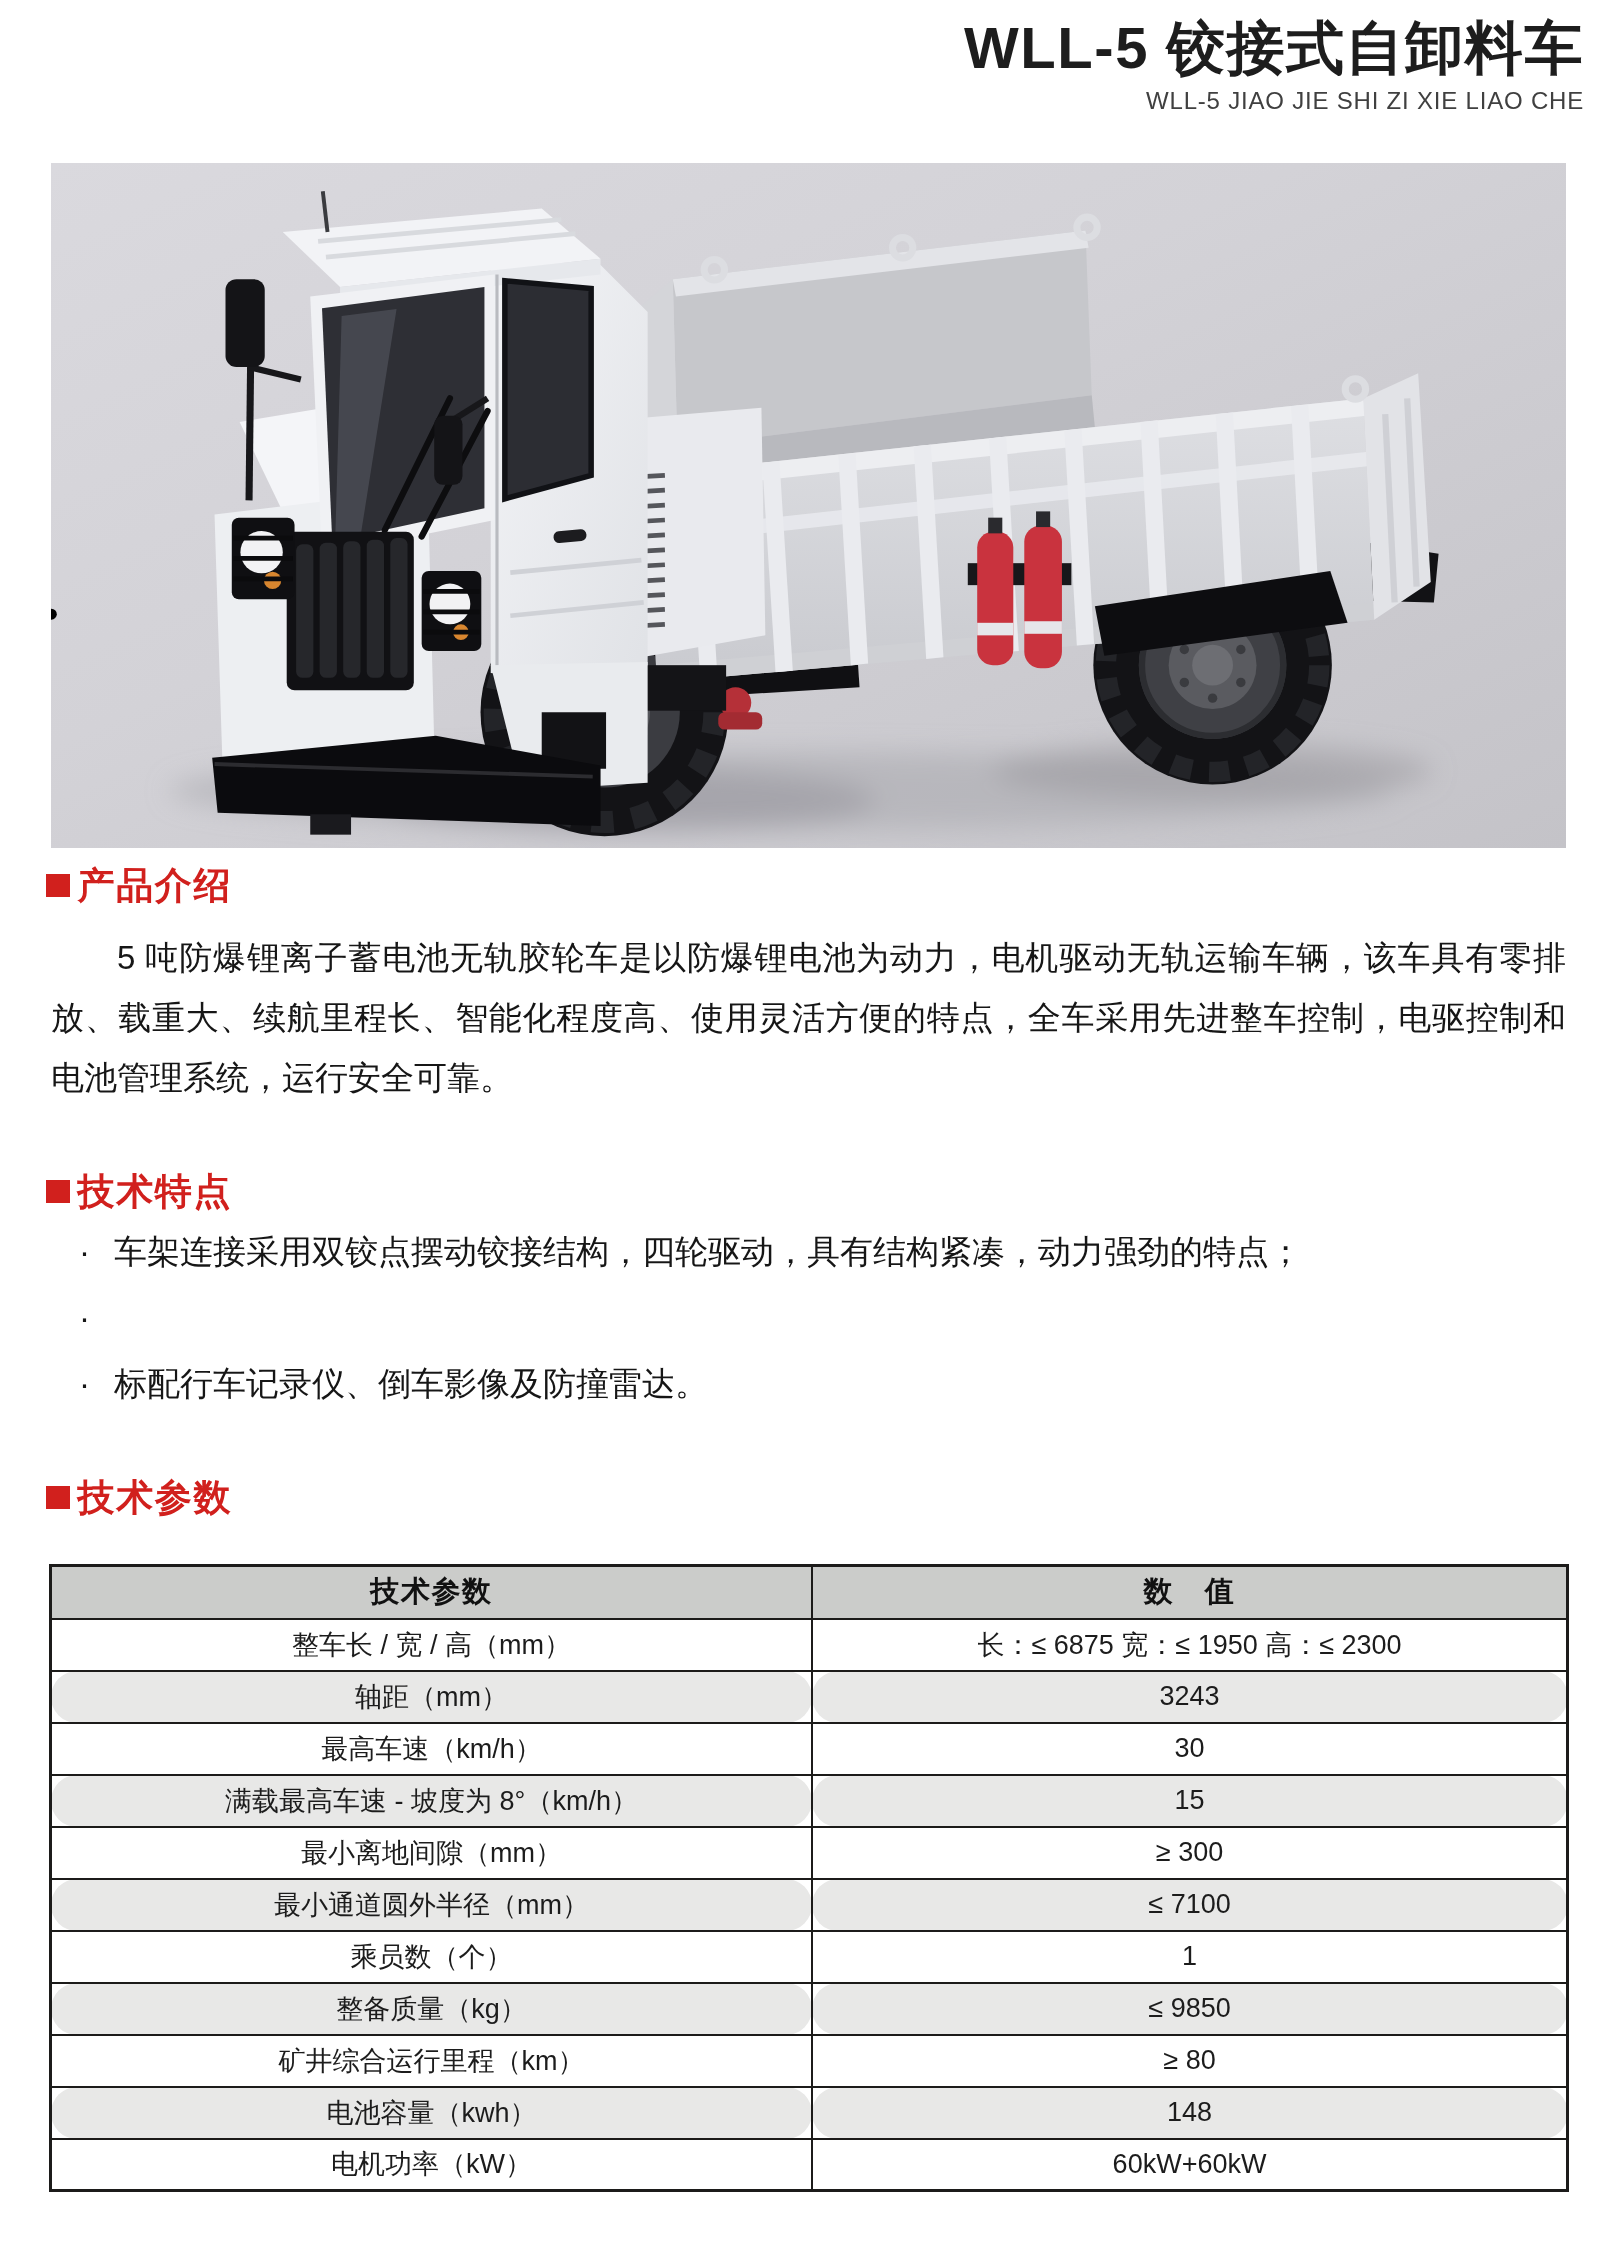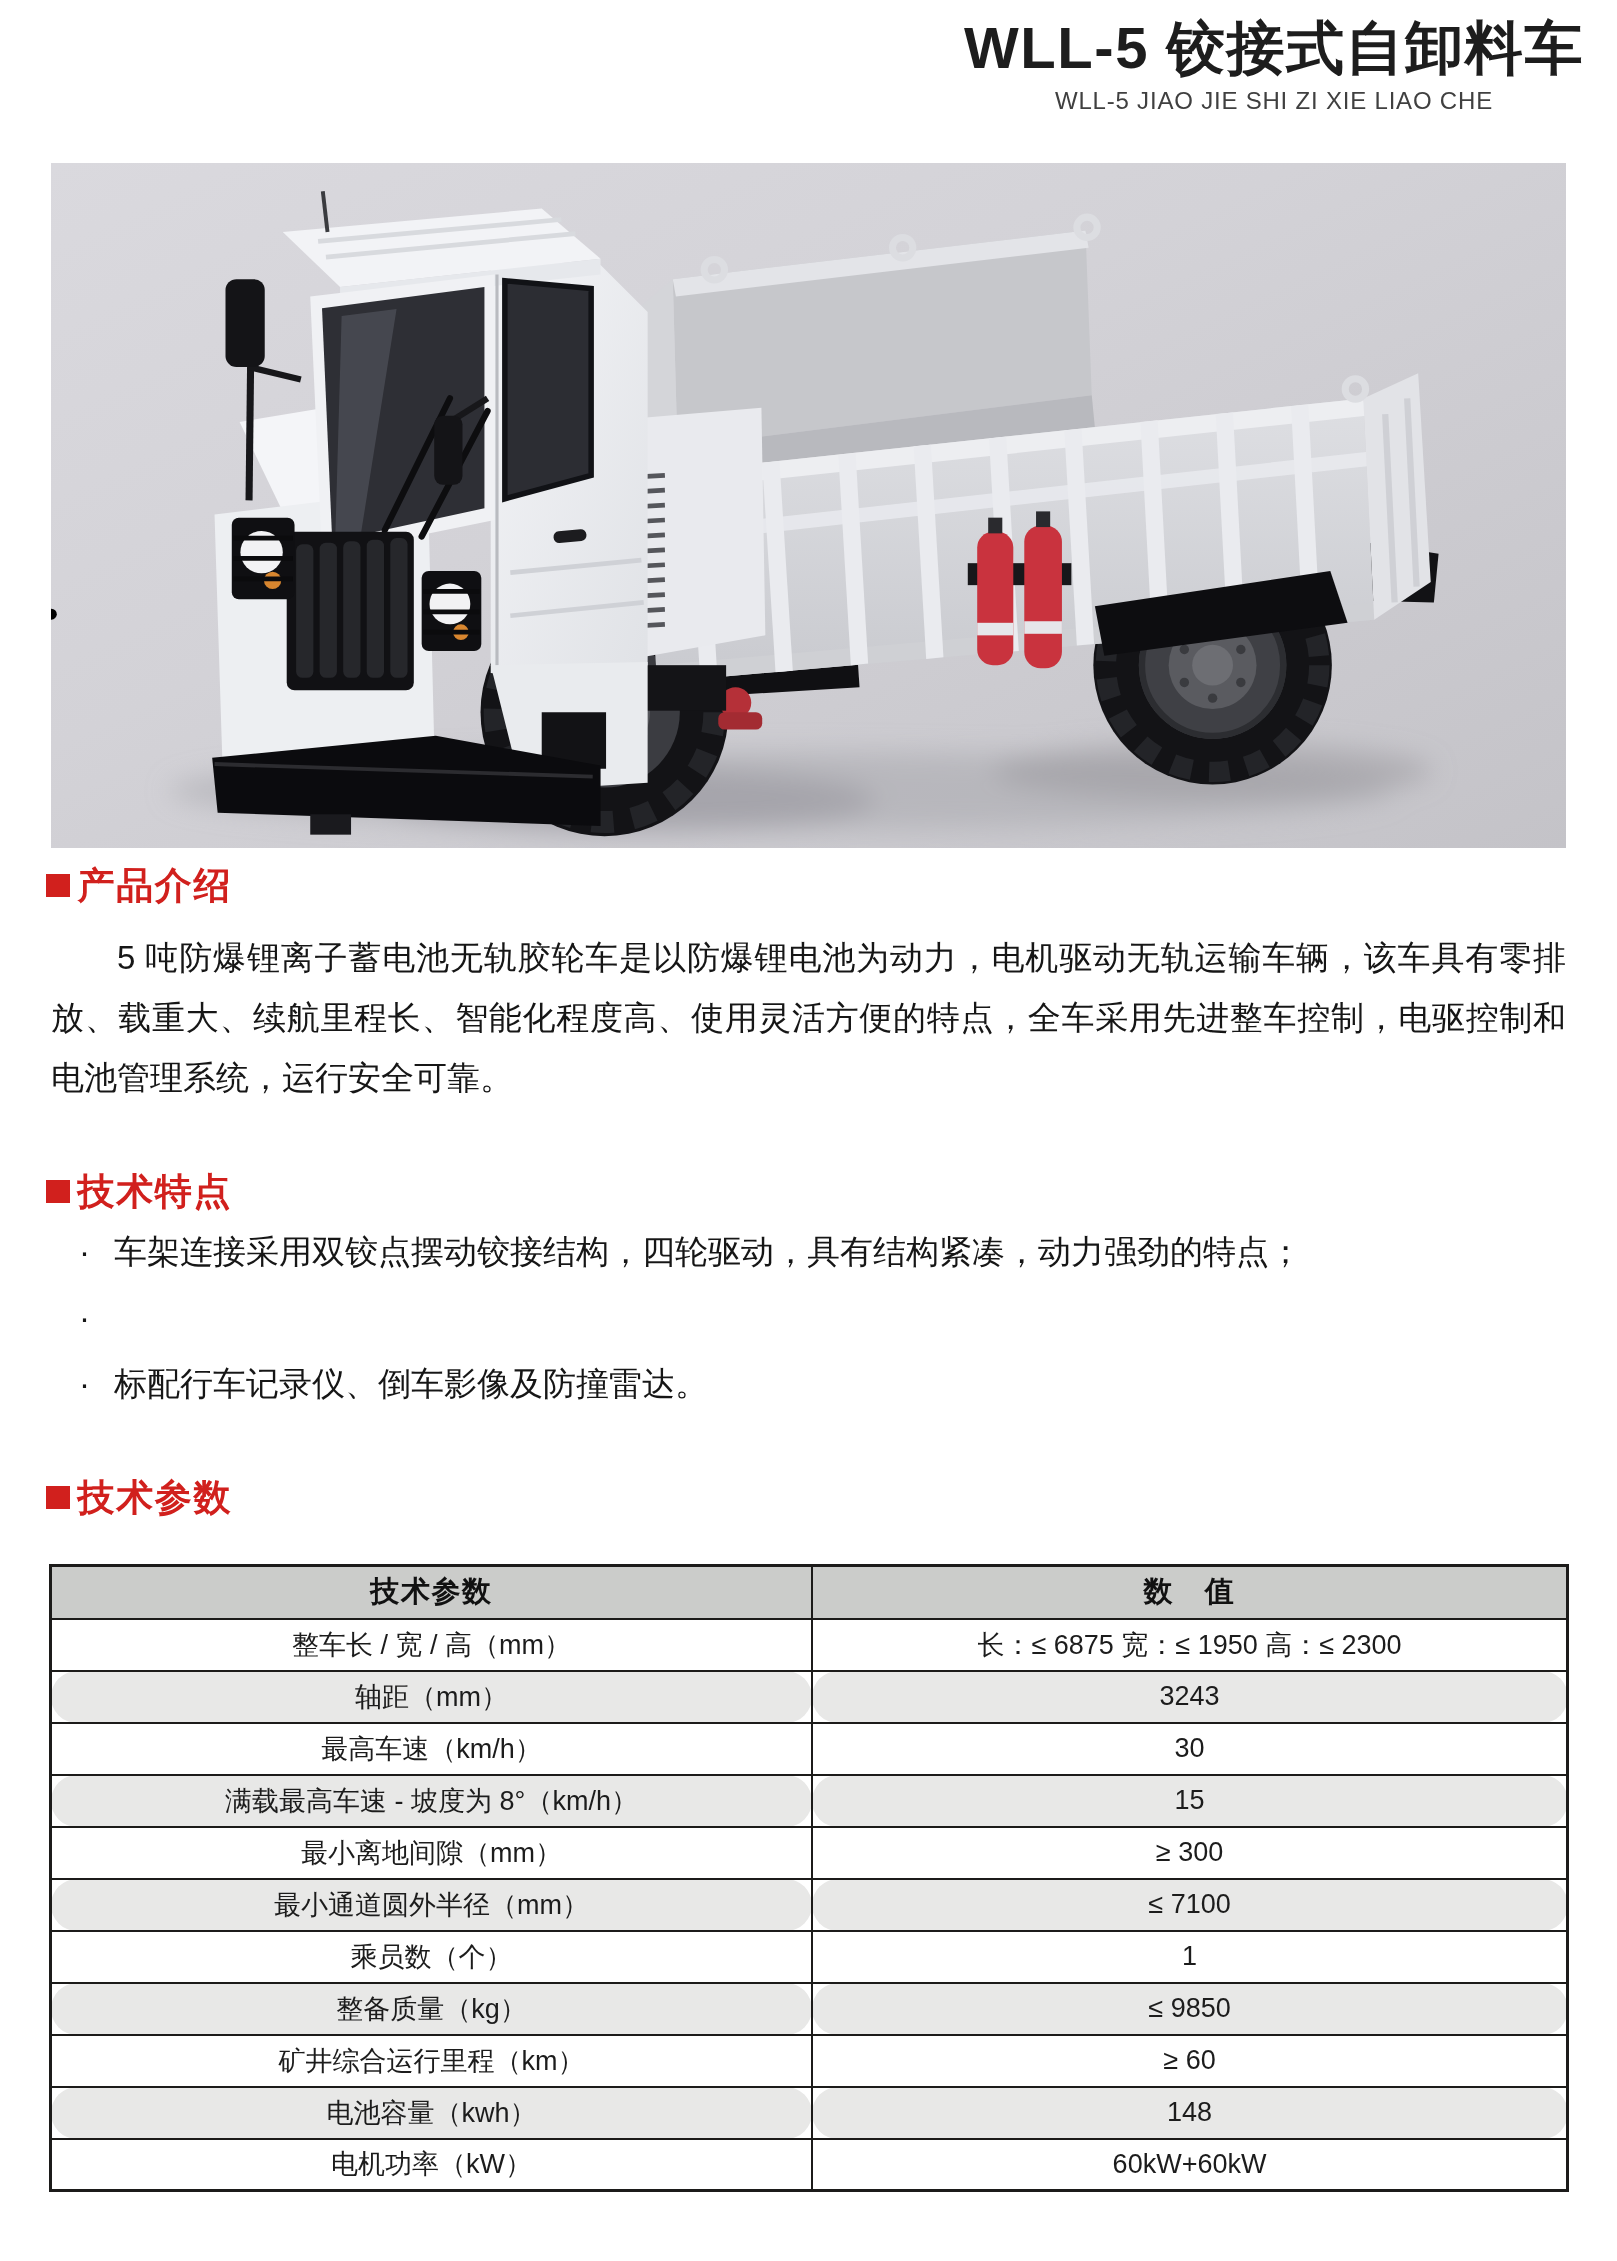--- a/index.html
+++ b/index.html
@@ -12,21 +12,21 @@
   }
   *{margin:0;padding:0;box-sizing:border-box;}
   html,body{background:#ffffff;}
   body{
     width:1617px;height:2261px;position:relative;overflow:hidden;
     font-family:"Liberation Sans","DejaVu Sans",sans-serif;color:var(--ink);
   }
   
   .doc-header{position:absolute;top:12.6px;right:33px;text-align:right;}
   .doc-title{font-size:58px;font-weight:700;letter-spacing:1.6px;color:#1d1d1d;line-height:1.2;}
-  .doc-subtitle{font-size:24px;font-weight:400;color:var(--sub);letter-spacing:0.8px;margin-top:4.7px;text-align:center;}
+  .doc-subtitle{font-size:24px;font-weight:400;color:var(--sub);letter-spacing:0.8px;margin-top:4.7px;}
   
   .hero{
     position:absolute;left:51px;top:163px;width:1515px;height:685px;
     background:linear-gradient(155deg,#dad9de 0%,#d3d2d7 42%,#c4c3c8 100%);
     overflow:hidden;
   }
   .hero svg{display:block;width:100%;height:100%;}
   
   .section-head{position:absolute;left:46px;display:flex;align-items:center;gap:8px;}
   .section-square{width:23.6px;height:23.6px;background:var(--red);flex:0 0 auto;}
@@ -331,21 +331,21 @@
     <td>1</td>
   </tr>
 
   <tr>
     <td>整备质量（kg）</td>
     <td>≤ 9850</td>
   </tr>
 
   <tr>
     <td>矿井综合运行里程（km）</td>
-    <td>≥ 60</td>
+    <td>≥ 80</td>
   </tr>
 
   <tr>
     <td>电池容量（kwh）</td>
     <td>148</td>
   </tr>
 
   <tr>
     <td>电机功率（kW）</td>
     <td>60kW+60kW</td>

